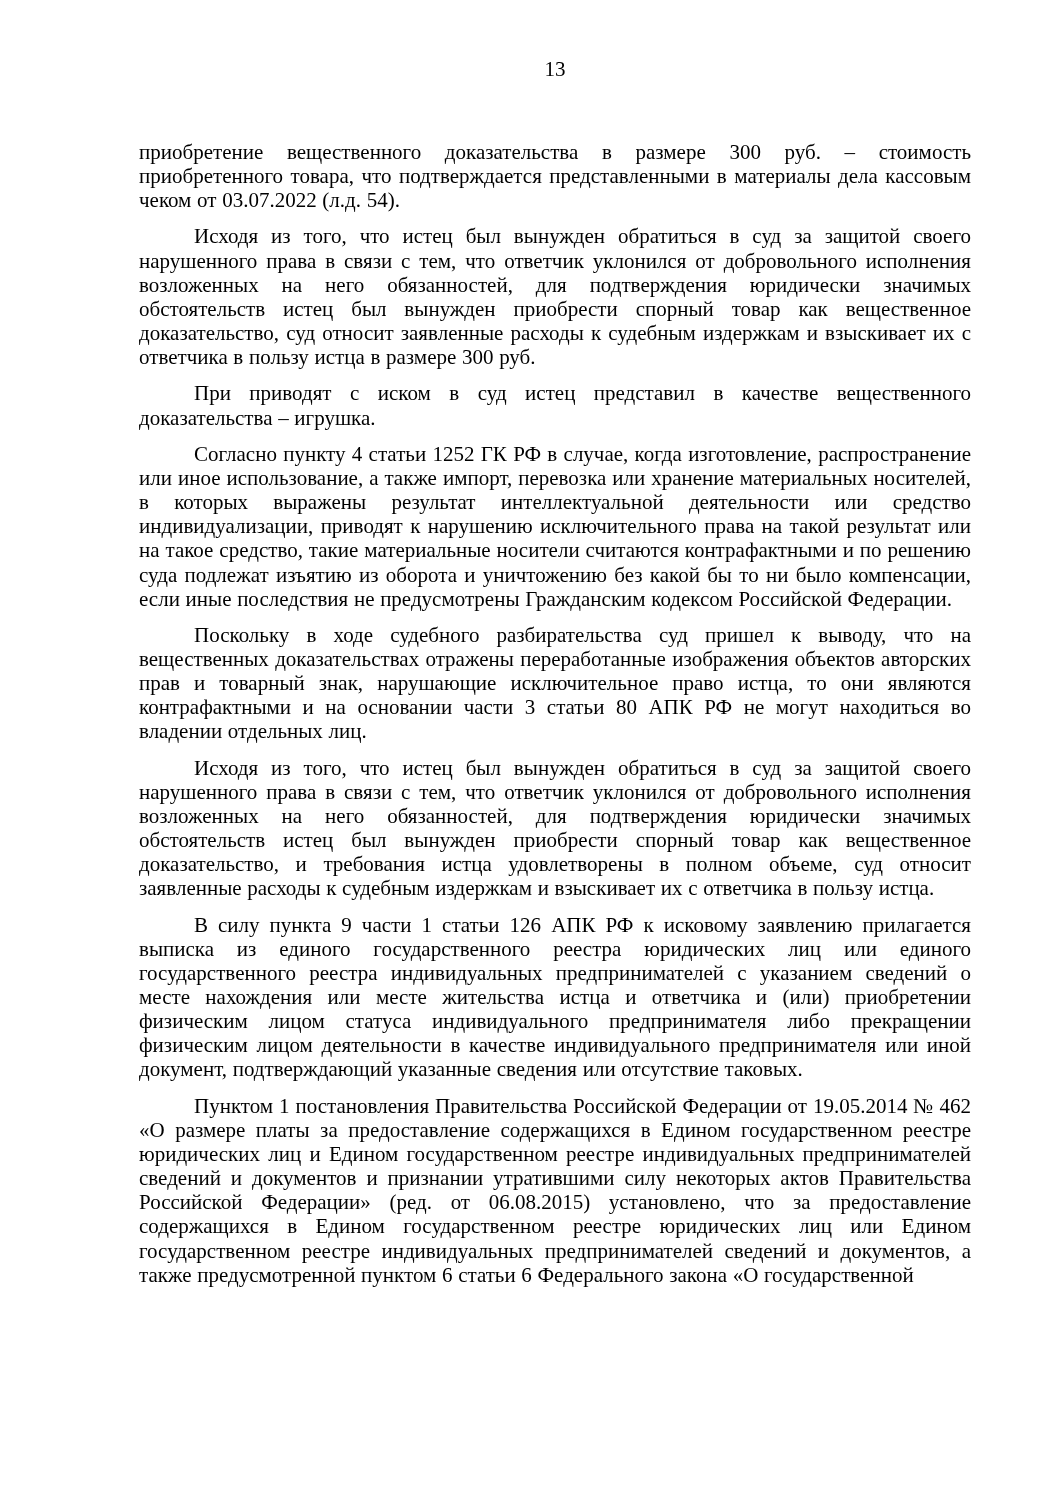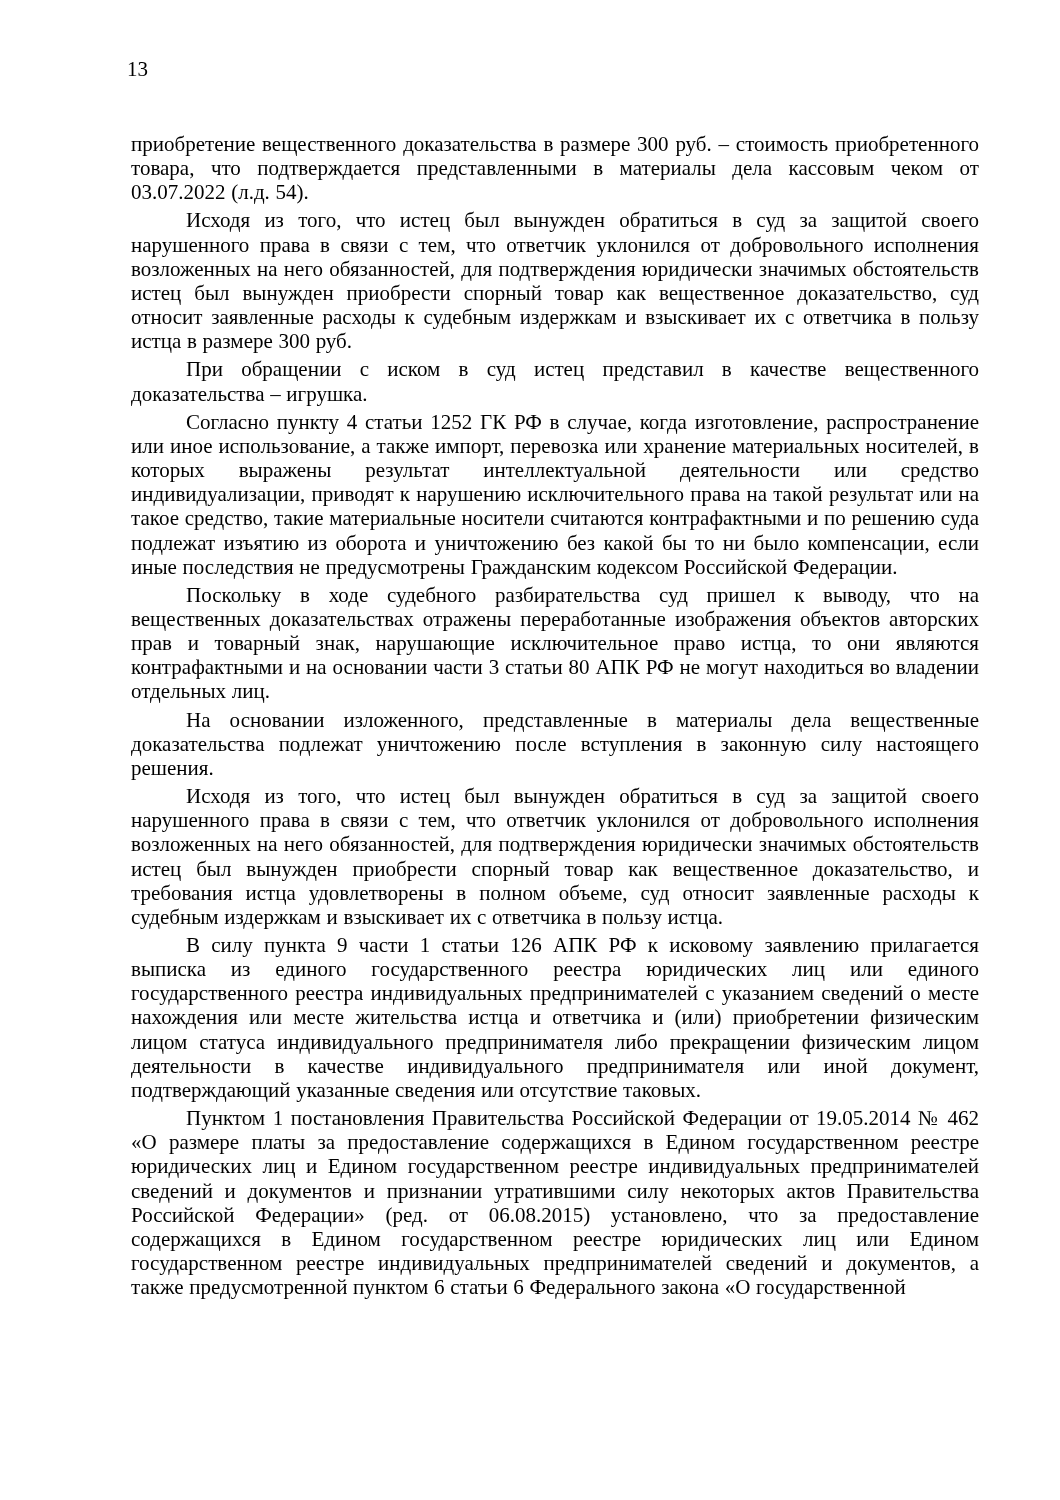--- a/index.html
+++ b/index.html
@@ -21,54 +21,54 @@
     width: 1060px;
     height: 1500px;
     background: #ffffff;
     overflow: hidden;
   }
   .page-number {
     position: absolute;
     top: 57px;
     left: 127px;
     width: 856px;
+    text-align: center;
     font-size: 21px;
     line-height: 24px;
   }
   .content {
     position: absolute;
     top: 128px;
     left: 127px;
     width: 856px;
     font-size: 21px;
     line-height: 24.15px;
     text-align: justify;
   }
   .content p {
-    margin: 4px;
+    margin: 12px;
     padding: 0;
     text-indent: 55px;
     word-spacing: 0.02em;
   }
   .content p.no-indent {
     text-indent: 0;
   }
 </style>
 </head>
 <body>
 
 <div class="page">
 
   <div class="page-number">13</div>
 
   <div class="content">
     <p class="no-indent">приобретение вещественного доказательства в размере 300 руб. – стоимость приобретенного товара, что подтверждается представленными в материалы дела кассовым чеком от 03.07.2022 (л.д. 54).</p>
     <p>Исходя из того, что истец был вынужден обратиться в суд за защитой своего нарушенного права в связи с тем, что ответчик уклонился от добровольного исполнения возложенных на него обязанностей, для подтверждения юридически значимых обстоятельств истец был вынужден приобрести спорный товар как вещественное доказательство, суд относит заявленные расходы к судебным издержкам и взыскивает их с ответчика в пользу истца в размере 300 руб.</p>
-    <p>При обращении с иском в суд истец представил в качестве вещественного доказательства – игрушка.</p>
+    <p>При приводят с иском в суд истец представил в качестве вещественного доказательства – игрушка.</p>
     <p>Согласно пункту 4 статьи 1252 ГК РФ в случае, когда изготовление, распространение или иное использование, а также импорт, перевозка или хранение материальных носителей, в которых выражены результат интеллектуальной деятельности или средство индивидуализации, приводят к нарушению исключительного права на такой результат или на такое средство, такие материальные носители считаются контрафактными и по решению суда подлежат изъятию из оборота и уничтожению без какой бы то ни было компенсации, если иные последствия не предусмотрены Гражданским кодексом Российской Федерации.</p>
     <p>Поскольку в ходе судебного разбирательства суд пришел к выводу, что на вещественных доказательствах отражены переработанные изображения объектов авторских прав и товарный знак, нарушающие исключительное право истца, то они являются контрафактными и на основании части 3 статьи 80 АПК РФ не могут находиться во владении отдельных лиц.</p>
-    <p>На основании изложенного, представленные в материалы дела вещественные доказательства подлежат уничтожению после вступления в законную силу настоящего решения.</p>
     <p>Исходя из того, что истец был вынужден обратиться в суд за защитой своего нарушенного права в связи с тем, что ответчик уклонился от добровольного исполнения возложенных на него обязанностей, для подтверждения юридически значимых обстоятельств истец был вынужден приобрести спорный товар как вещественное доказательство, и требования истца удовлетворены в полном объеме, суд относит заявленные расходы к судебным издержкам и взыскивает их с ответчика в пользу истца.</p>
     <p>В силу пункта 9 части 1 статьи 126 АПК РФ к исковому заявлению прилагается выписка из единого государственного реестра юридических лиц или единого государственного реестра индивидуальных предпринимателей с указанием сведений о месте нахождения или месте жительства истца и ответчика и (или) приобретении физическим лицом статуса индивидуального предпринимателя либо прекращении физическим лицом деятельности в качестве индивидуального предпринимателя или иной документ, подтверждающий указанные сведения или отсутствие таковых.</p>
     <p>Пунктом 1 постановления Правительства Российской Федерации от 19.05.2014 № 462 «О размере платы за предоставление содержащихся в Едином государственном реестре юридических лиц и Едином государственном реестре индивидуальных предпринимателей сведений и документов и признании утратившими силу некоторых актов Правительства Российской Федерации» (ред. от 06.08.2015) установлено, что за предоставление содержащихся в Едином государственном реестре юридических лиц или Едином государственном реестре индивидуальных предпринимателей сведений и документов, а также предусмотренной пунктом 6 статьи 6 Федерального закона «О государственной</p>
   </div>
 
 </div>
 
 </body></html>

